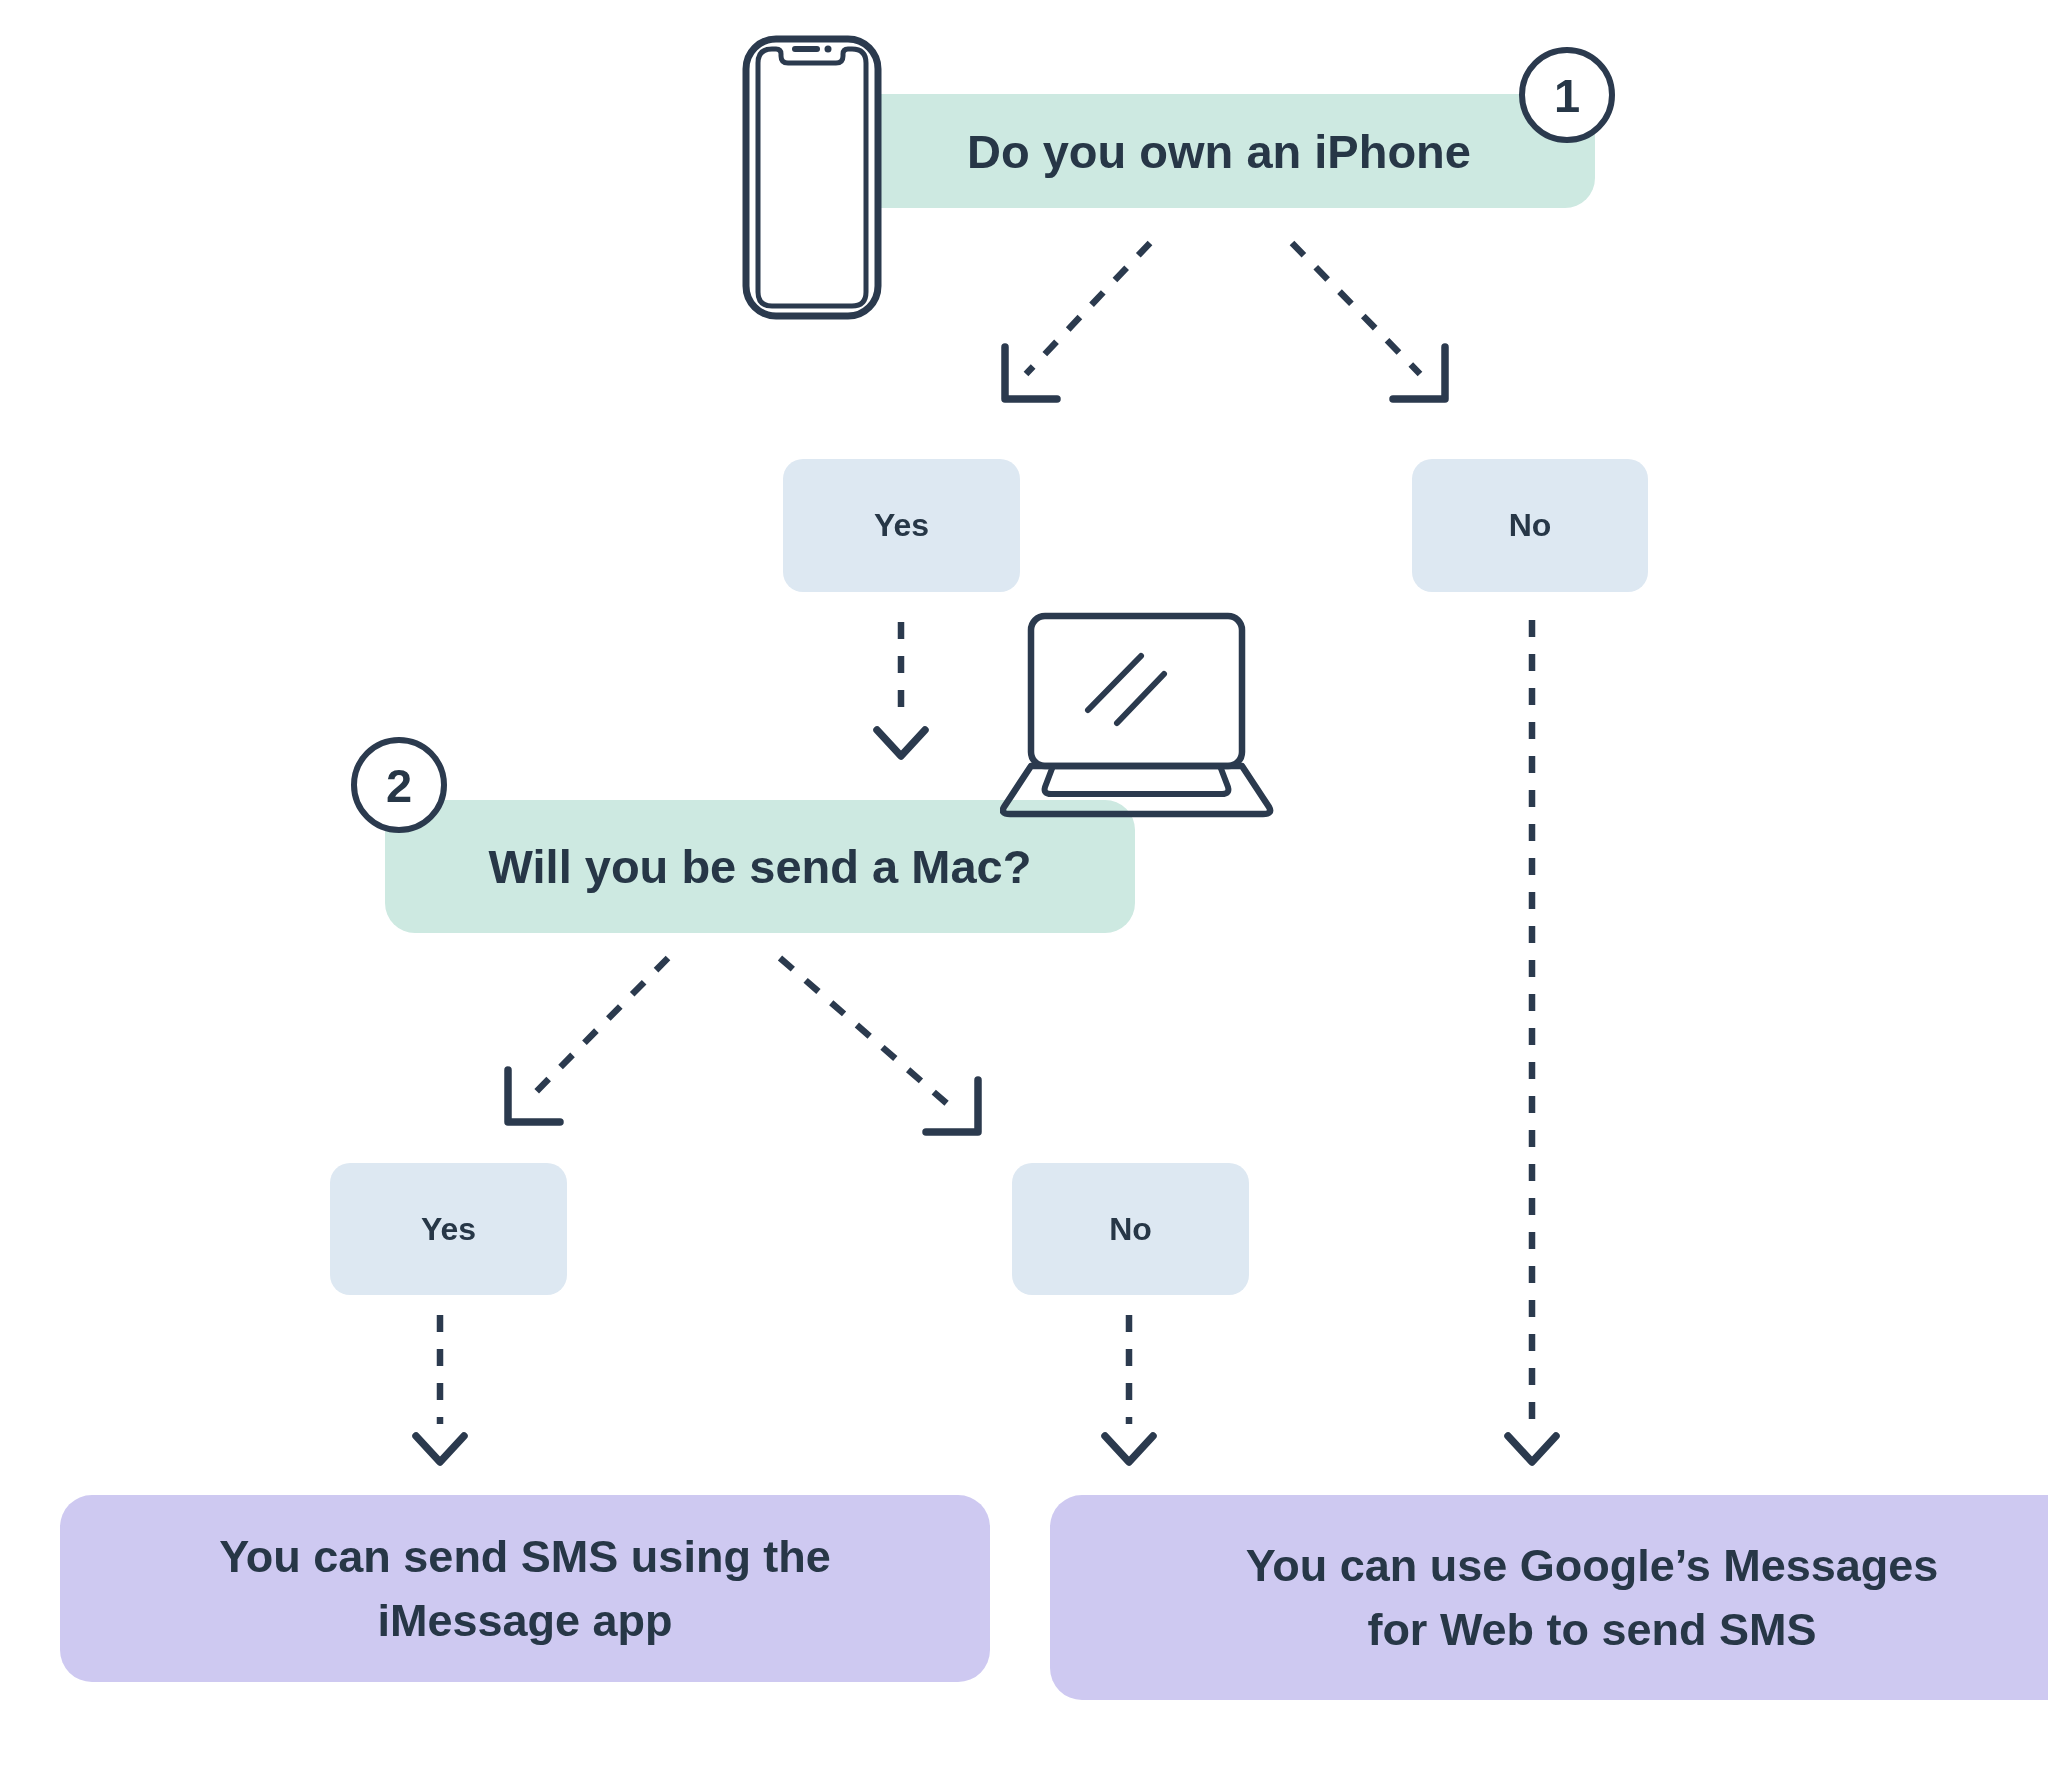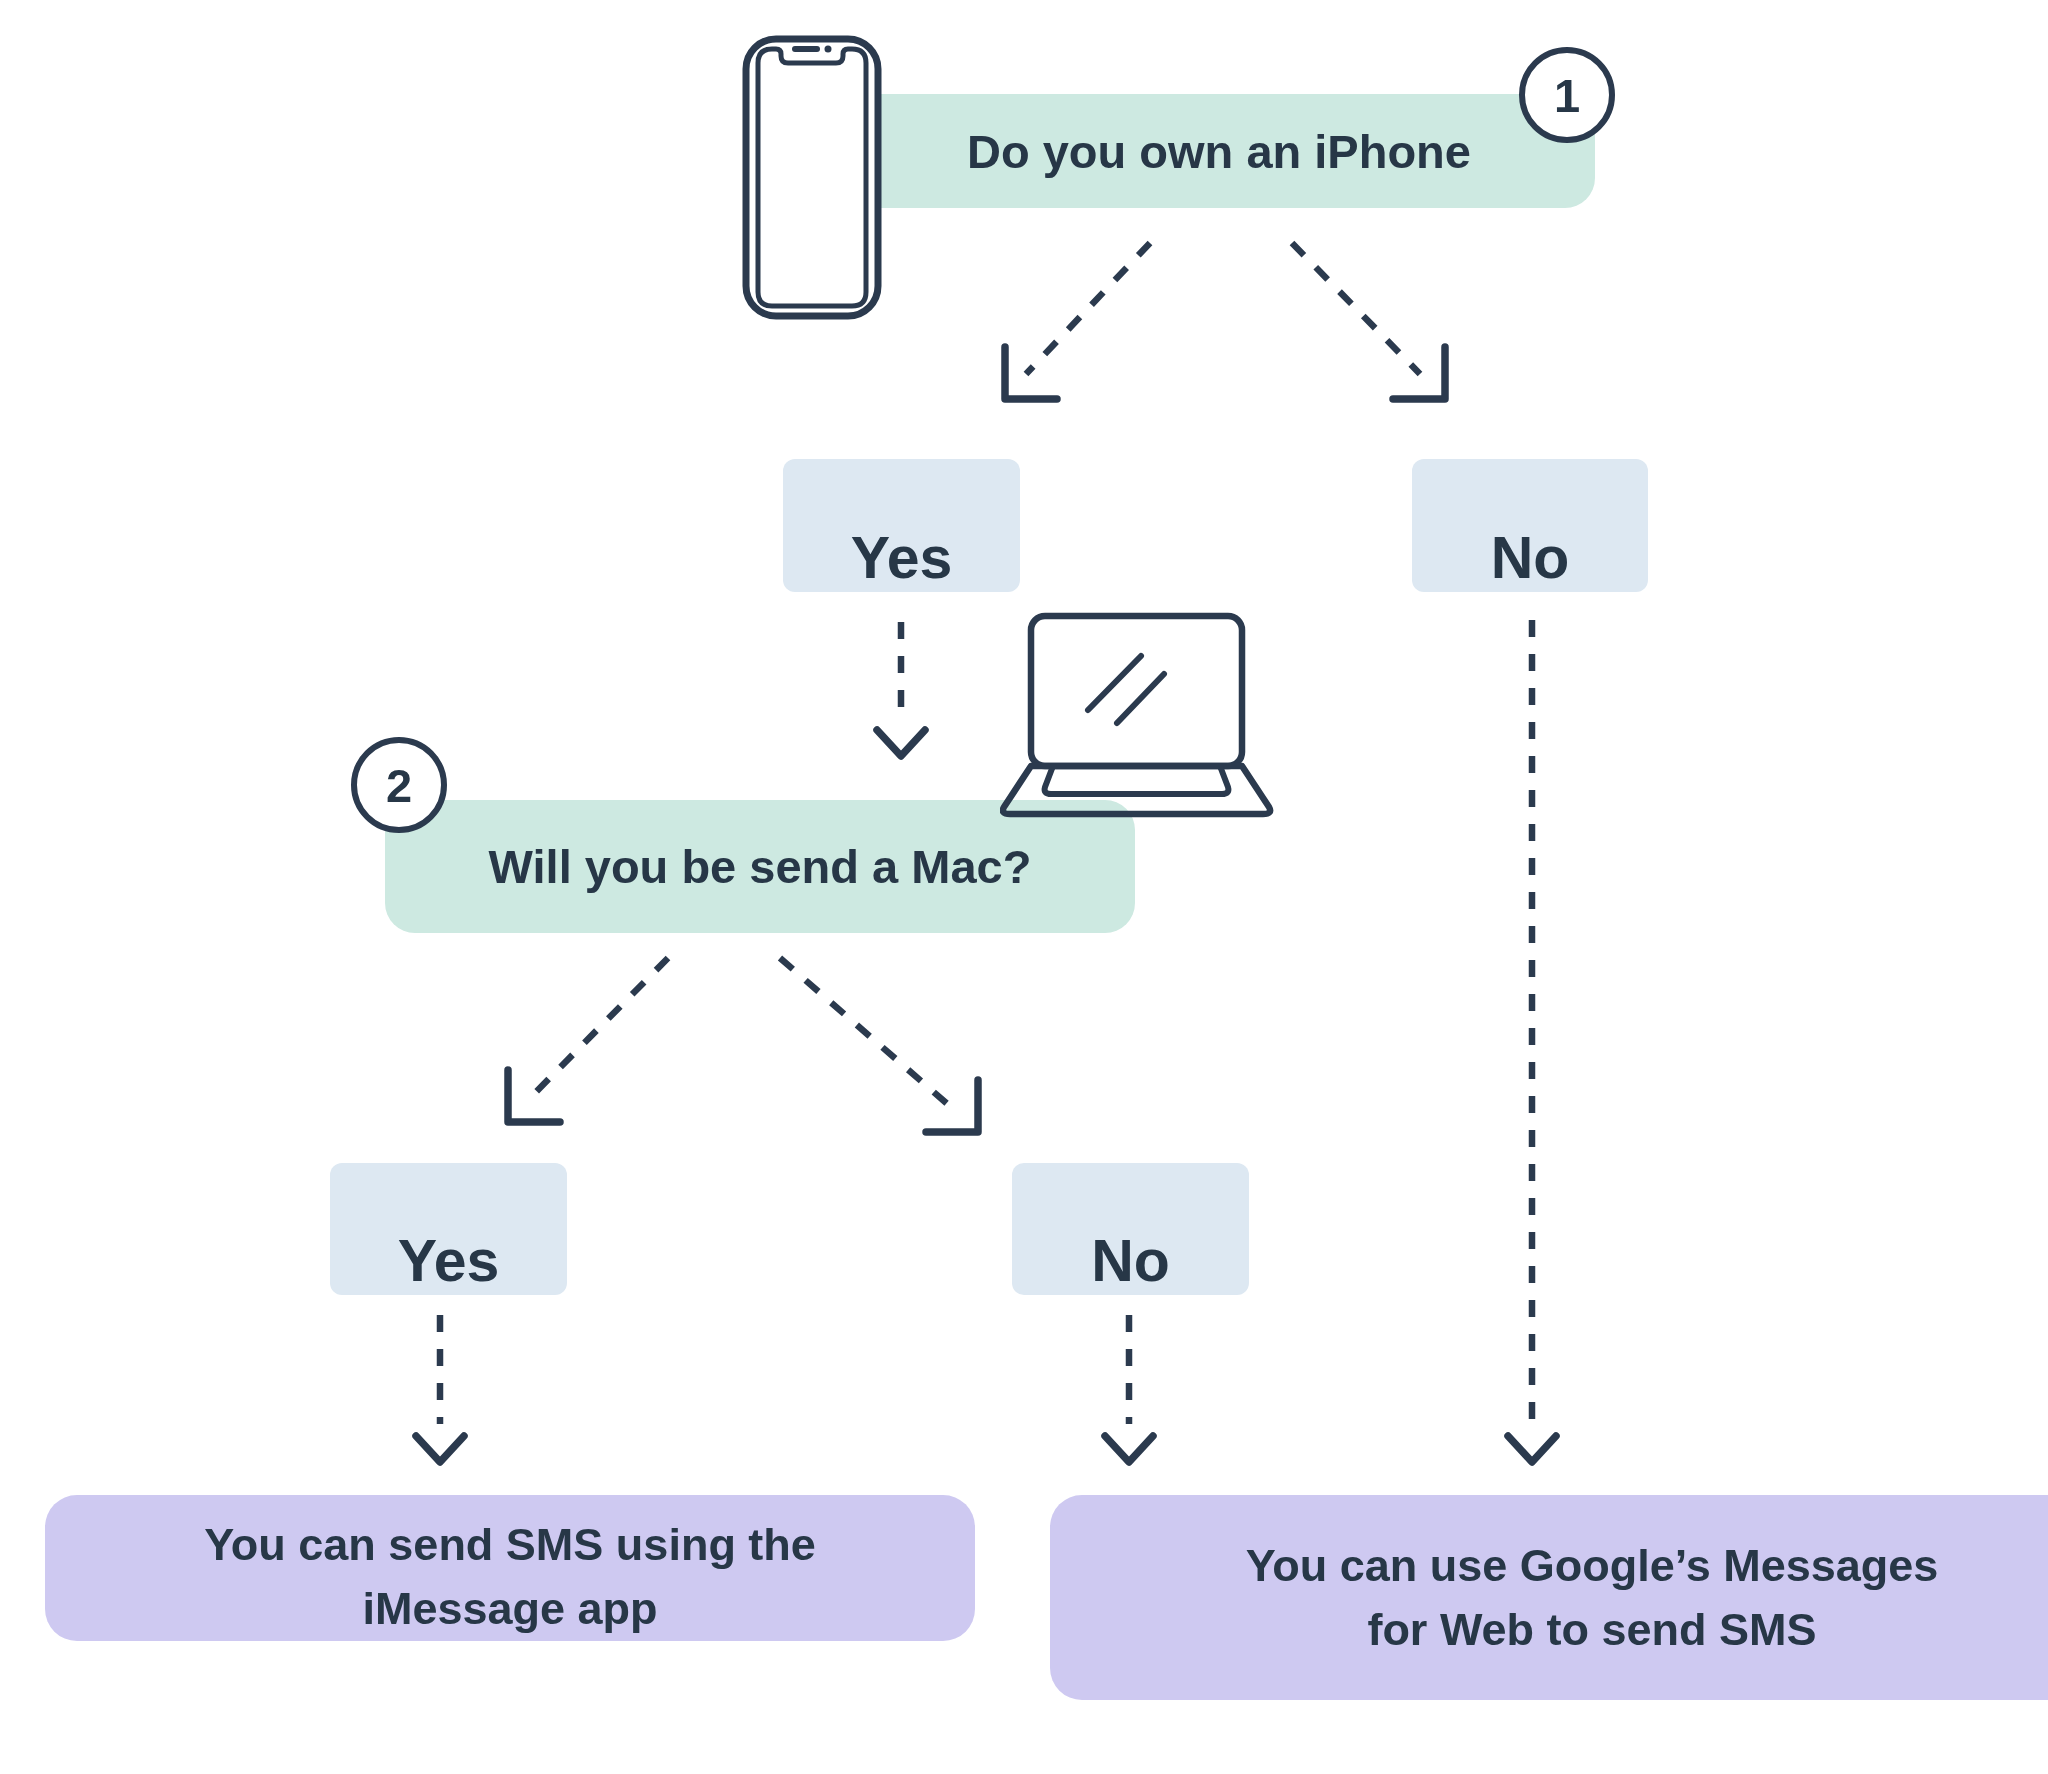--- a/index.html
+++ b/index.html
@@ -27,24 +27,23 @@
 
   .question {
     background: var(--green, #cde9e1);
     border-radius: 30px;
     font-size: 47px;
     z-index: 2;
   }
 
   .choice {
     background: var(--blue, #dde8f2);
-    border-radius: 12px;
-    font-size: 59px;
+    border-radius: 20px;
+    font-size: 32px;
     z-index: 2;
-    align-items: flex-end;
   }
 
   .outcome {
     background: var(--purple, #cec9f1);
     border-radius: 32px;
     font-size: 45px;
     line-height: 1.42;
     z-index: 2;
   }
   .outcome span { display: block; }
@@ -131,21 +130,21 @@
     <path d="M 53,156 L 220,156 L 228,177 Q 230,184 222,184 L 51,184 Q 43,184 45,177 Z" fill="none" stroke="currentColor" stroke-width="6" stroke-linejoin="round"></path>
   </svg>
 
   <div class="node choice" style="left:330px; top:1163px; width:237px; height:132px;">
     <span>Yes</span>
   </div>
   <div class="node choice" style="left:1012px; top:1163px; width:237px; height:132px;">
     <span>No</span>
   </div>
 
-  <div class="node outcome" style="left:45px; top:1495px; width:930px; height:146px;align-items:flex-end;">
+  <div class="node outcome" style="left:60px; top:1495px; width:930px; height:187px;">
     <div>
       <span>You can send SMS using the</span>
       <span>iMessage app</span>
     </div>
   </div>
   <div class="node outcome" style="left:1050px; top:1495px; width:1084px; height:205px;">
     <div>
       <span>You can use Google’s Messages</span>
       <span>for Web to send SMS</span>
     </div>

